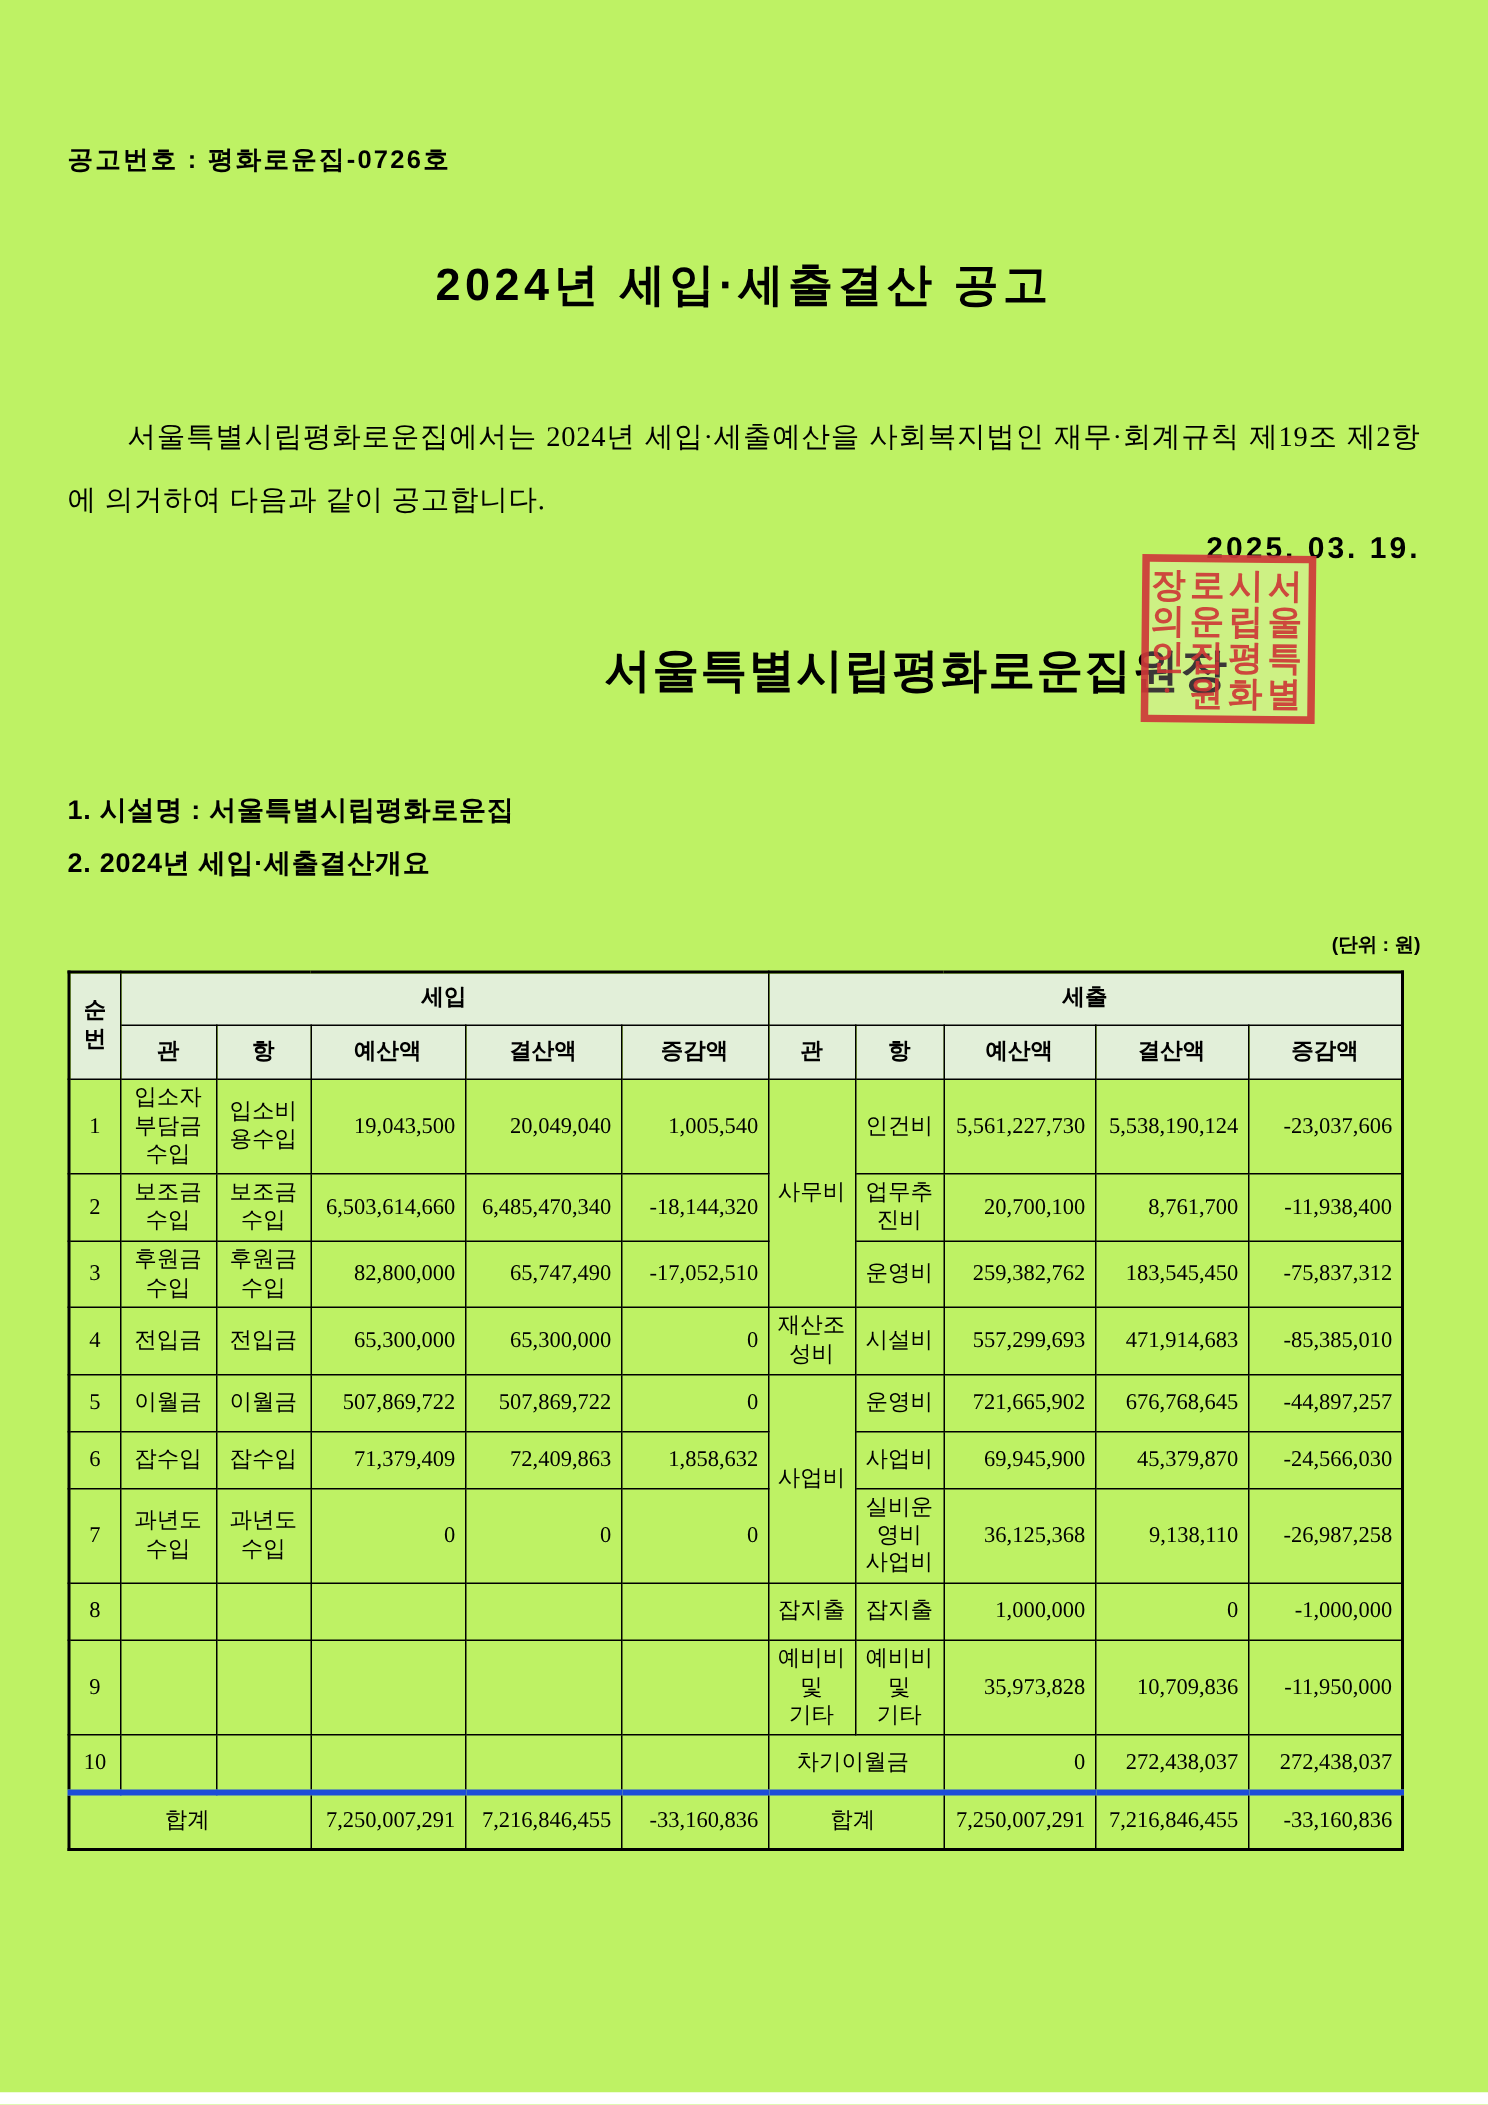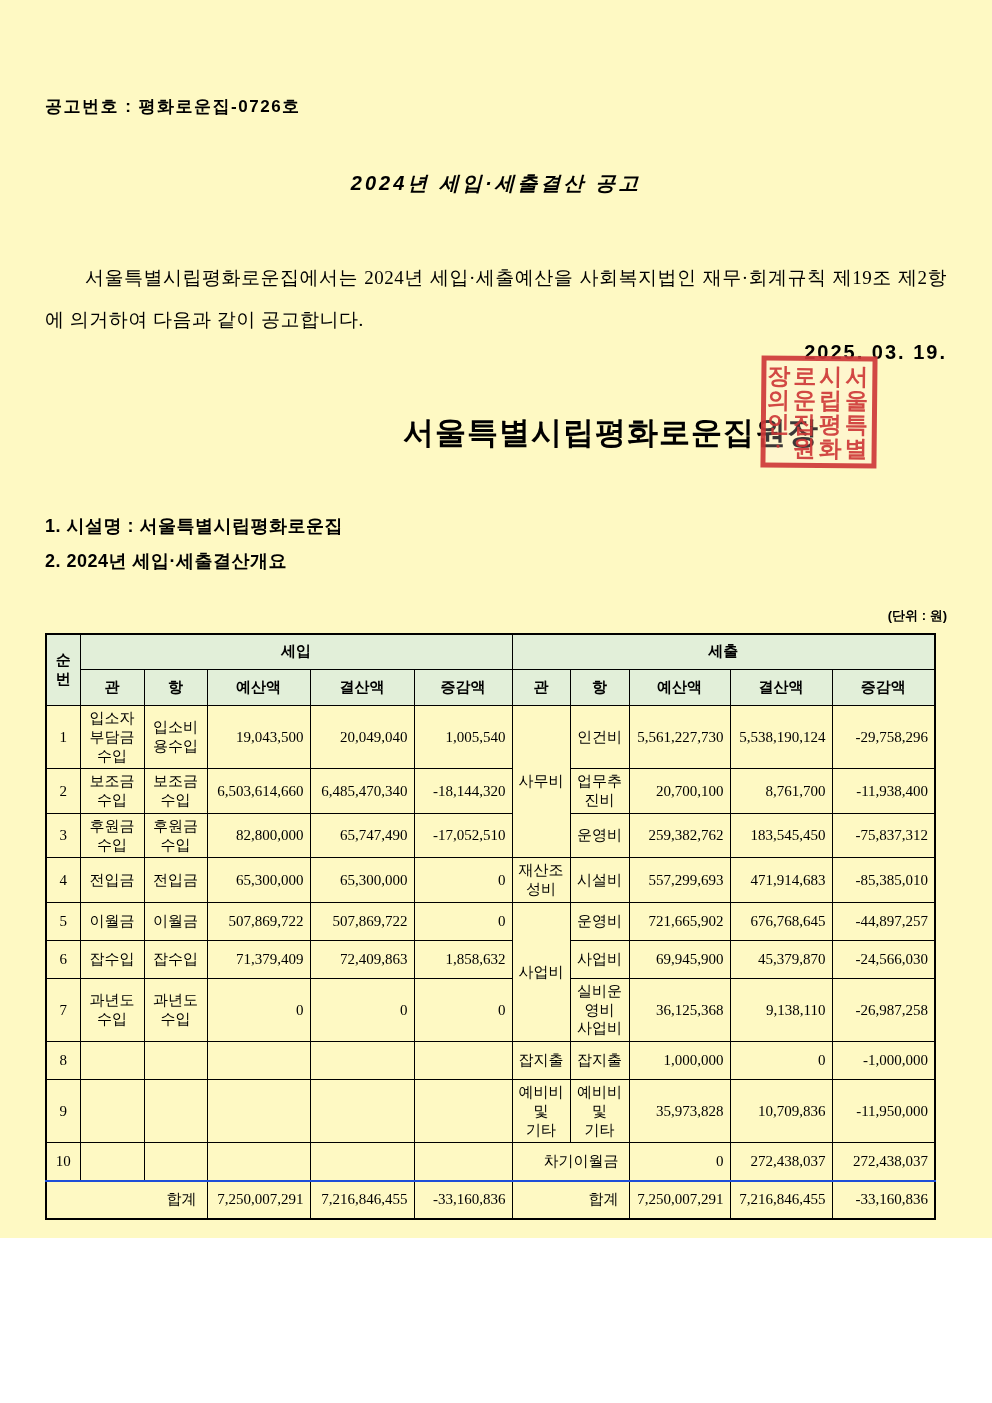--- a/index.html
+++ b/index.html
@@ -1,34 +1,34 @@
 <!DOCTYPE html>
 <html><head>
 <meta charset="utf-8">
 <style>
   html,body{margin:0;padding:0;background:#fff;}
   .page{
     position:relative;
-    width:992px;height:1238px;
+    width:992px;height:1395px;
     box-sizing:border-box;
     padding:95px 45px 0 45px;
-    background:#fef9c3;
+    background:#bef264;
     font-family:"Liberation Serif",serif;
     color:#000;
     overflow:hidden;
   }
   .notice-no{
     font-family:"Liberation Sans",sans-serif;
     font-weight:bold;font-size:17px;letter-spacing:1.5px;
   }
   .title{
     margin:52px 0 0 0;
     text-align:center;
     font-family:"Liberation Sans",sans-serif;
-    font-weight:bold;font-size:20px;letter-spacing:3px;font-style:italic;
+    font-weight:bold;font-size:30px;letter-spacing:3px;
   }
   .para{
     margin:60px 0 0 0;
     font-size:19px;line-height:2.2;
     text-align:justify;text-indent:40px;
     letter-spacing:0.5px;
   }
   .date{
     text-align:right;
     font-family:"Liberation Sans",sans-serif;
@@ -87,22 +87,22 @@
     white-space:pre-line;
     overflow:hidden;
     line-height:1.25;
   }
   table.budget td.head{
     background:#e2efd9;
     font-family:"Liberation Sans",sans-serif;
     font-weight:bold;height:36px;
   }
   table.budget td.num{text-align:right;}
-  table.budget td.lblr{text-align:right;padding-right:10px;font-family:Liberation Serif, serif;}
-  table.budget td.tot{border-top:2px solid #1d4ed8;}
+  table.budget td.lblr{text-align:center;padding-right:10px;font-family:Liberation Serif, serif;}
+  table.budget td.tot{border-top:4px solid #1d4ed8;}
 </style>
 </head>
 <body>
 
 <div class="page">
 
   <div class="notice-no">공고번호 : 평화로운집-0726호</div>
 
   <h1 class="title">2024년 세입·세출결산 공고</h1>
 
@@ -167,21 +167,21 @@
 수입</td>
           <td class="cat">입소비
 용수입</td>
           <td class="num">19,043,500</td>
           <td class="num">20,049,040</td>
           <td class="num">1,005,540</td>
           <td rowspan="3" class="cat">사무비</td>
           <td class="cat">인건비</td>
           <td class="num">5,561,227,730</td>
           <td class="num">5,538,190,124</td>
-          <td class="num">-29,758,296</td>
+          <td class="num">-23,037,606</td>
         </tr>
         <tr>
           <td class="no">2</td>
           <td class="cat">보조금
 수입</td>
           <td class="cat">보조금
 수입</td>
           <td class="num">6,503,614,660</td>
           <td class="num">6,485,470,340</td>
           <td class="num">-18,144,320</td>

